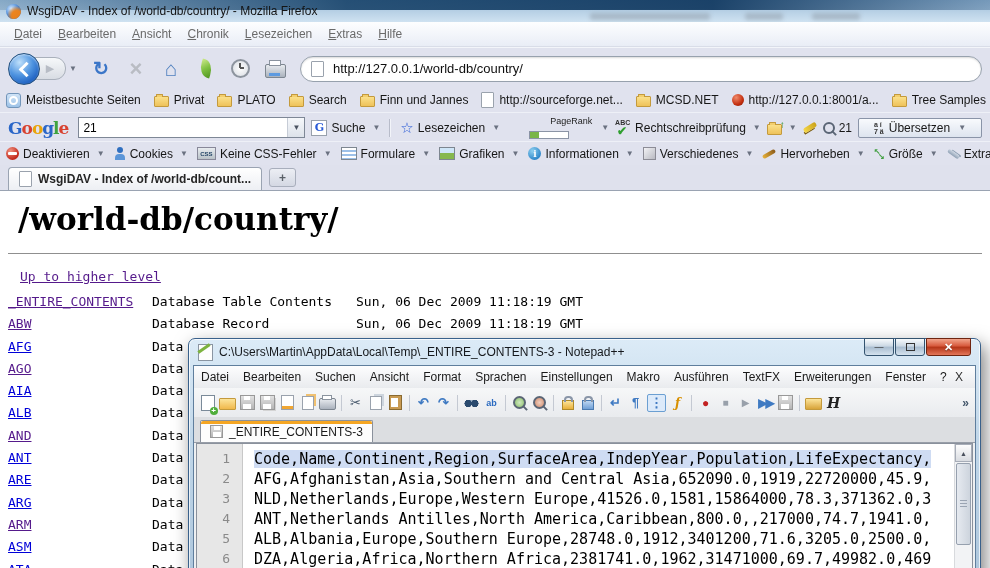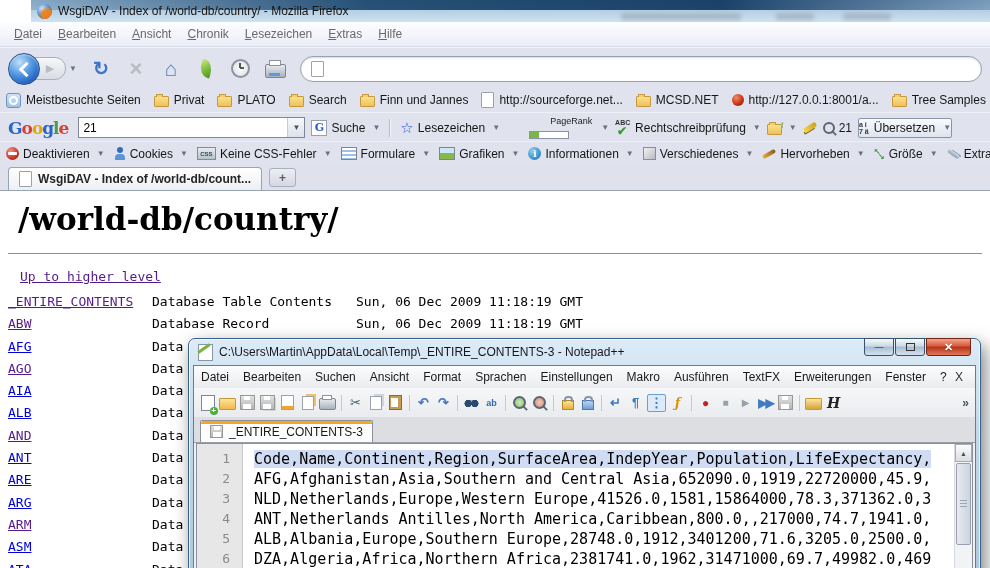--- a/index.html
+++ b/index.html
@@ -1,21 +1,21 @@
 <!DOCTYPE html>
 <html><head>
 <meta charset="utf-8">
 <style>
   html,body{margin:0;padding:0;background:#555;}
   .screen{position:relative;width:990px;height:568px;overflow:hidden;background:#fff;
     font-family:"Liberation Sans",sans-serif;-webkit-font-smoothing:antialiased;}
   .bar{position:absolute;left:0;right:0;display:flex;align-items:center;}
 
   
-  .ff-titlebar{top:0;height:22px;background:linear-gradient(180deg,#9dbdd8,#cfe2f1);padding-left:6px;gap:6px;margin-left:31px;}
+  .ff-titlebar{top:0;height:22px;background:linear-gradient(180deg,#9dbdd8,#cfe2f1);padding-left:6px;gap:6px;}
   .ff-titlebar::before{content:"";position:absolute;top:0;left:0;right:0;height:10px;
     background:linear-gradient(90deg,rgba(90,130,165,.35),rgba(16,60,100,.85) 35%,rgba(12,52,92,.9) 72%,rgba(70,110,150,.45));}
   .ff-logo{position:relative;width:15px;height:15px;border-radius:50%;flex:0 0 auto;z-index:1;
     background:radial-gradient(circle at 35% 32%,#d8ecff,#3a7fd5 55%,#1b4f9e);}
   .ff-logo::after{content:"";position:absolute;inset:0;border-radius:50%;
     background:radial-gradient(circle at 72% 78%,rgba(242,130,20,.95) 32%,rgba(242,130,20,0) 62%);}
   .ff-title{font-size:12px;color:#141414;z-index:1;white-space:nowrap;}
   .ghost{position:absolute;top:13px;height:7px;border-radius:2px;background:#8d99a5;filter:blur(2px);opacity:.5;}
 
   
@@ -79,21 +79,21 @@
   .pr-bar i{display:block;width:9px;height:100%;background:#7ab648;}
   .ic-abc{position:relative;width:16px;height:16px;}
   .ic-abc b{position:absolute;top:-1px;left:0;font-size:7px;color:#333;}
   .ic-abc s{position:absolute;bottom:-2px;left:2px;font-size:12px;color:#2f9f2f;text-decoration:none;font-weight:bold;}
   .ic-folderup{position:relative;}
   .ic-folderup em{position:absolute;top:-6px;right:-4px;font-style:normal;font-weight:bold;color:#2f8f2f;font-size:10px;}
   .ic-hl{width:14px;height:5px;border-radius:2px;transform:rotate(-32deg);background:linear-gradient(90deg,#f6d84a,#caa21a);box-shadow:-2px 2px 0 -1px #7a5a10;}
   .ic-mag{width:8px;height:8px;border:2px solid #5a6575;border-radius:50%;position:relative;}
   .ic-mag::after{content:"";position:absolute;width:2px;height:6px;background:#5a6575;bottom:-4px;right:-2px;transform:rotate(-45deg);}
   .gtrans{display:flex;align-items:center;gap:5px;border:1px solid #8a94a8;border-radius:2px;
-    background:linear-gradient(#f8fafd,#dde4ef);padding:2px 0;}
+    background:linear-gradient(#f8fafd,#dde4ef);padding:2px 15px;}
   .trgrid{display:flex;flex-direction:column;font-size:7px;line-height:7px;color:#333;font-weight:bold;}
 
   
   .ff-devbar{top:141px;height:23px;background:#e0e2ee;border-top:1px solid #eef0f7;border-bottom:1px solid #c9ccd9;
     padding-left:6px;gap:9px;font-size:12px;color:#161616;overflow:hidden;}
   .wd{display:flex;align-items:center;gap:4px;white-space:nowrap;}
   .wd-disable{width:13px;height:13px;border-radius:50%;background:radial-gradient(circle at 35% 30%,#f0907e,#c2281a 70%);position:relative;}
   .wd-disable::after{content:"";position:absolute;top:5px;left:2px;width:9px;height:3px;background:#fff;border-radius:1px;}
   .wd-person{position:relative;width:12px;height:13px;}
   .wd-person::before{content:"";position:absolute;top:0;left:3px;width:6px;height:6px;border-radius:50%;background:#2f6fc0;}
@@ -240,20 +240,21 @@
         <span class="ic-leaf"></span>
       </span>
     <span class="nv">
         <span class="ic-clock"></span>
       </span>
     <span class="nv">
         <span class="ic-print"></span>
       </span>
     <span class="urlbox">
       <span class="ic-page"></span>
+      <input value="http://127.0.0.1/world-db/country/" style="">
     </span>
   </div>
 
   <div class="bar ff-bookbar">
     <span class="bm">
         <span class="ic-mv"></span>
         <span>Meistbesuchte Seiten</span>
       </span>
     <span class="bm">
         <span class="ic-folder"></span>

